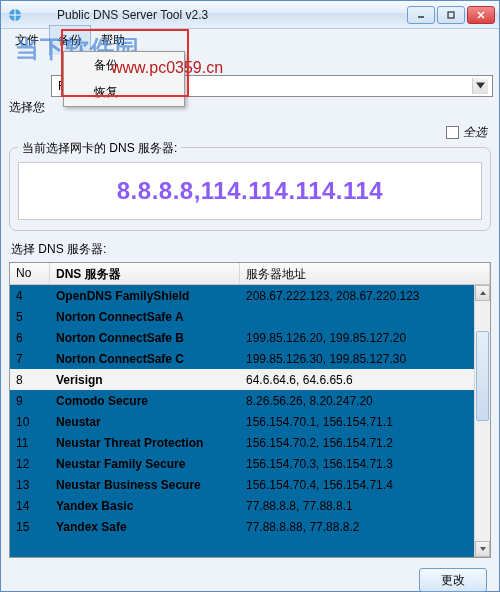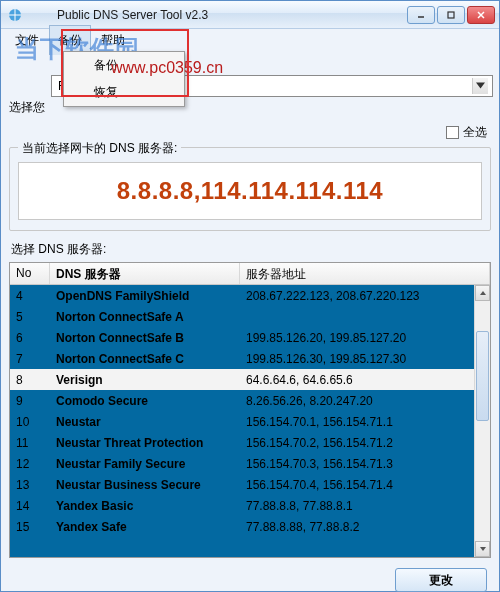--- a/index.html
+++ b/index.html
@@ -27,47 +27,47 @@
   .watermark1 { position:absolute; top:32px; left:14px; font-size:24px; font-weight:bold; color:#3a7dd6; opacity:0.65; z-index:40; pointer-events:none; letter-spacing:1px; }
   .watermark2 { position:absolute; top:58px; left:70px; font-size:16px; font-weight:normal; color:#b91c1c; z-index:55; pointer-events:none;margin-left:40px; }
 
   .content { position:absolute; top:50px; left:6px; right:6px; bottom:6px; }
 
   .row1 { display:flex; align-items:center; gap:6px; margin-top:4px; }
   .row1-label { font-size:12px; padding-left:2px;margin-top:44px; }
   .combo { flex:1; height:22px; border:1px solid #8a8a8a; background:#fff; display:flex; align-items:center; justify-content:space-between; padding:0 4px 0 6px; cursor:pointer; }
   .combo .chev { width:16px; height:16px; display:flex; align-items:center; justify-content:center; border-left:1px solid #ccc; background:linear-gradient(#f4f4f4,#e0e0e0); }
 
-  .row-chk { display:flex; justify-content:flex-end; align-items:center; margin:8px 6px 6px 0; gap:4px; }
+  .row-chk { display:flex; justify-content:flex-end; align-items:center; margin:8px 6px 6px 0; gap:4px;font-style:italic; }
   .chk { width:13px; height:13px; border:1px solid #7a7a7a; background:#fff; cursor:pointer; }
 
-  .group { border:1px solid #c8c8c8; border-radius:2px; margin:6px 2px; padding:8px 8px 10px 8px; background:#eef3fa; position:relative; }
+  .group { border:1px solid #c8c8c8; border-radius:7px; margin:6px 2px; padding:8px 8px 10px 8px; background:#eef3fa; position:relative; }
   .group-title { position:absolute; top:-8px; left:8px; background:#eef3fa; padding:0 4px; font-size:12px; }
-  .dns-display { background:#fff; border:1px solid #c8c8c8; padding:14px 6px; text-align:center; font-size:24px; font-weight:bold; color:#c2410c; margin-top:6px; letter-spacing:0.5px; }
+  .dns-display { background:#fff; border:1px solid #c8c8c8; padding:14px 6px; text-align:center; font-size:24px; font-weight:bold; color:#8b5cf6; margin-top:6px; letter-spacing:0.5px; }
 
   .group2-title { font-size:12px; margin:10px 0 4px 4px; }
 
   .list-wrap { border:1px solid #9a9a9a; background:#0369a1; height:296px; overflow:hidden; position:relative; margin:0 2px; }
   .list-header { display:flex; height:22px; background:linear-gradient(#fcfcfc,#ececec); border-bottom:1px solid #c8c8c8; font-size:12px; }
   .list-header > div { padding:3px 6px; border-right:1px solid #d8d8d8; }
   .col-no { width:40px; }
   .col-name { width:190px;font-weight:bold; }
   .col-addr { flex:1; }
 
   .list-body { height:274px; overflow:hidden; font-size:12px; position:relative; }
   .list-row { display:flex; height:21px; align-items:center; cursor:pointer; }
   .list-row.sel { background:#f3f3f3; }
   .list-row > div { padding:0 6px; white-space:nowrap; overflow:hidden; }
   .scrollbar-v { position:absolute; right:0; top:22px; bottom:0; width:16px; background:#f0f0f0; border-left:1px solid #d8d8d8; display:flex; flex-direction:column; }
   .sb-btn { height:16px; background:linear-gradient(#f6f6f6,#dedede); border:1px solid #b8b8b8; display:flex; align-items:center; justify-content:center; cursor:pointer; }
   .sb-track { flex:1; position:relative; }
   .sb-thumb { position:absolute; left:1px; right:1px; top:30px; height:90px; background:linear-gradient(#e6eef8,#c9dbef); border:1px solid #9ab8d8; border-radius:2px; cursor:pointer; }
 
   .btn-row { display:flex; justify-content:flex-end; margin:10px 6px 0 0; }
-  .main-btn { width:92px; height:24px; border:1px solid #6f9ecf; border-radius:3px; background:linear-gradient(#f4f9ff,#d6e6f6); cursor:pointer; font-size:12px; display:flex; align-items:center; justify-content:center;font-weight:bold; }
+  .main-btn { width:68px; height:24px; border:1px solid #6f9ecf; border-radius:3px; background:linear-gradient(#f4f9ff,#d6e6f6); cursor:pointer; font-size:12px; display:flex; align-items:center; justify-content:center; }
 </style>
 </head>
 <body>
 
 <div class="window">
 
   <div class="titlebar">
     <span class="icon-slot">
       <svg viewBox="0 0 16 16">
           <circle cx="8" cy="8" r="6" fill="#4aa3df"></circle>

